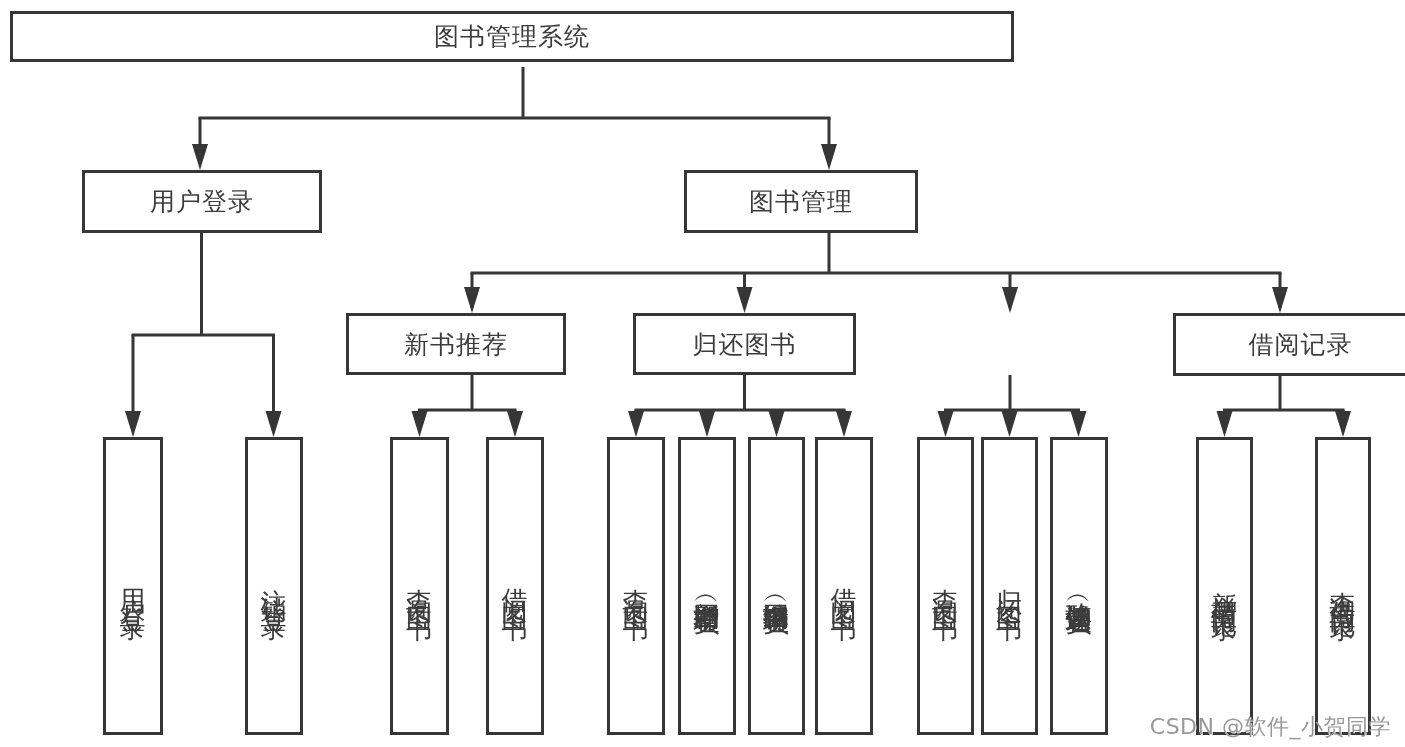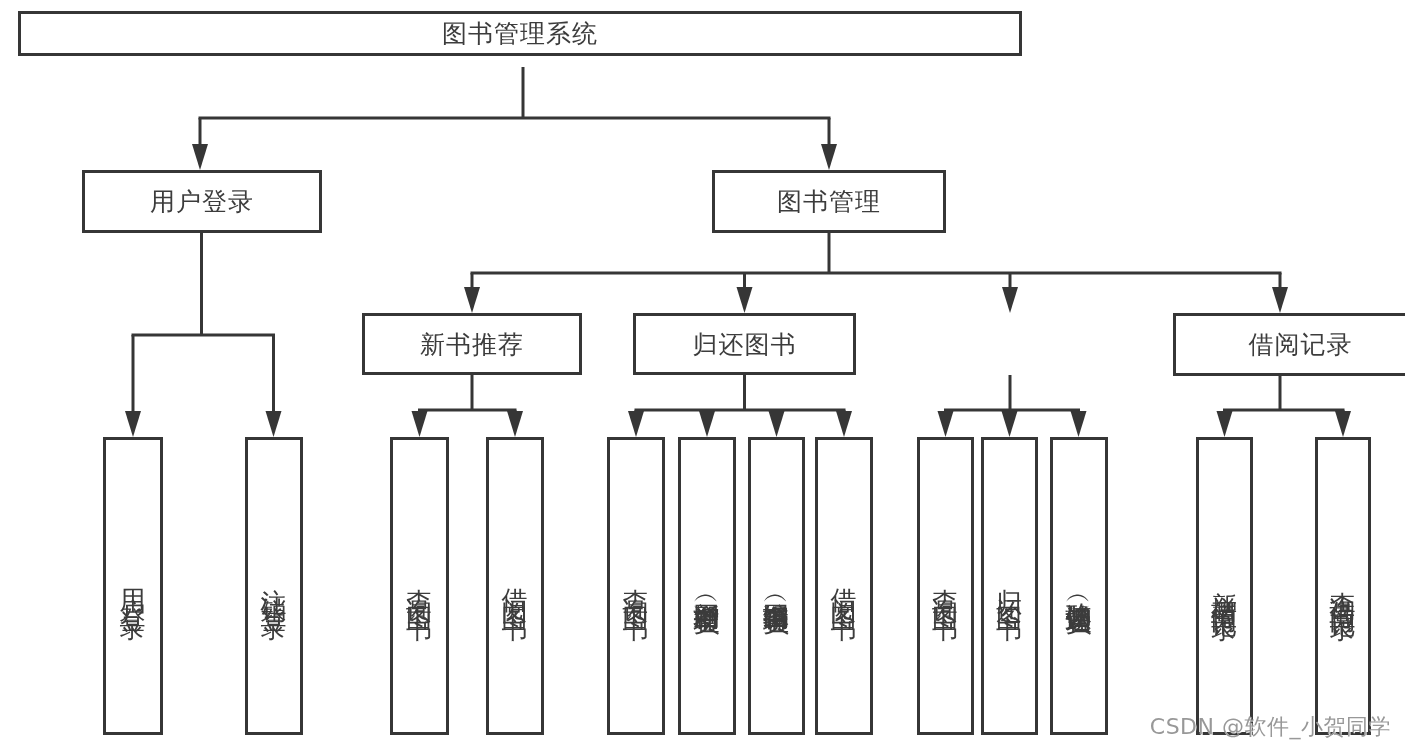--- a/index.html
+++ b/index.html
@@ -24,24 +24,24 @@
     display:flex;align-items:center;justify-content:center;
   }
   .node .lbl{
     color:var(--text);
     font-size:25px;
     letter-spacing:1px;
     white-space:nowrap;
     line-height:1;
   }
   
-  .root        {left:18px;  top:11px;  width:1004px; height:45px;}
+  .root        {left:10px;  top:11px;  width:1004px; height:51px;}
   .l2-login    {left:82px;  top:170px; width:240px;  height:63px;}
-  .l2-manage   {left:712px; top:170px; width:234px;  height:63px;}
-  .l3-recommend{left:362px; top:313px; width:220px;  height:62px;}
+  .l2-manage   {left:684px; top:170px; width:234px;  height:63px;}
+  .l3-recommend{left:346px; top:313px; width:220px;  height:62px;}
   .l3-borrow   {left:633px; top:313px; width:223px;  height:62px;}
   .l3-current  {left:902px; top:313px; width:216px;  height:63px;}
   .l3-records  {left:1173px;top:313px; width:255px;  height:63px;}
   
   .leaf{top:437px;height:298px;}
   .leaf .lbl{
     writing-mode:vertical-rl;
     text-orientation:mixed;
     font-size:26px;
     line-height:1;

